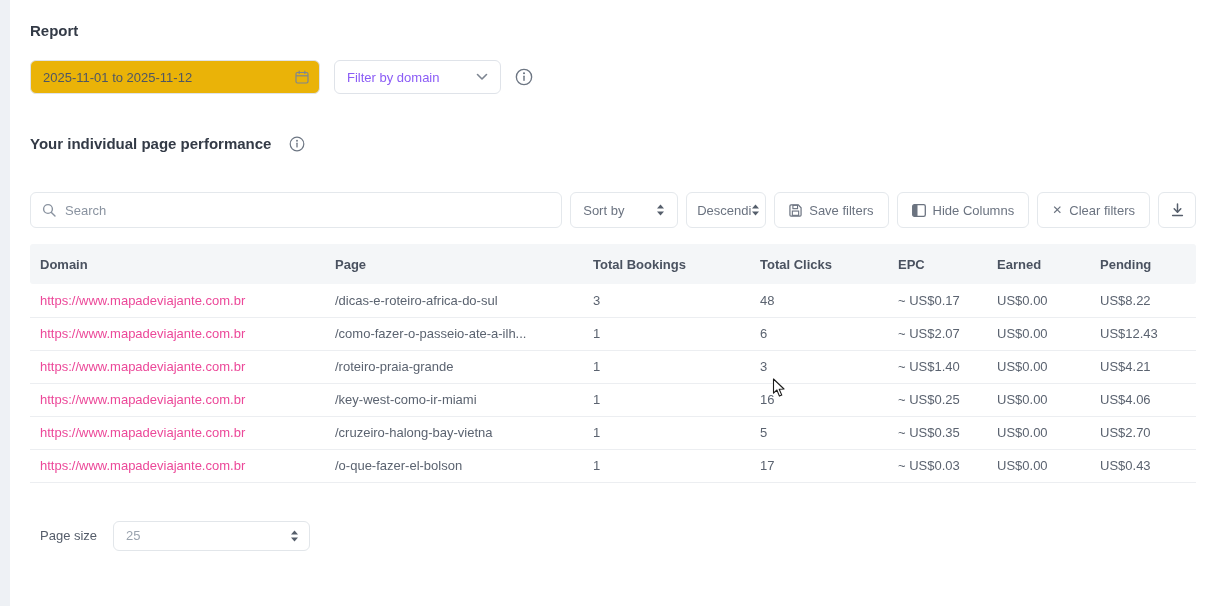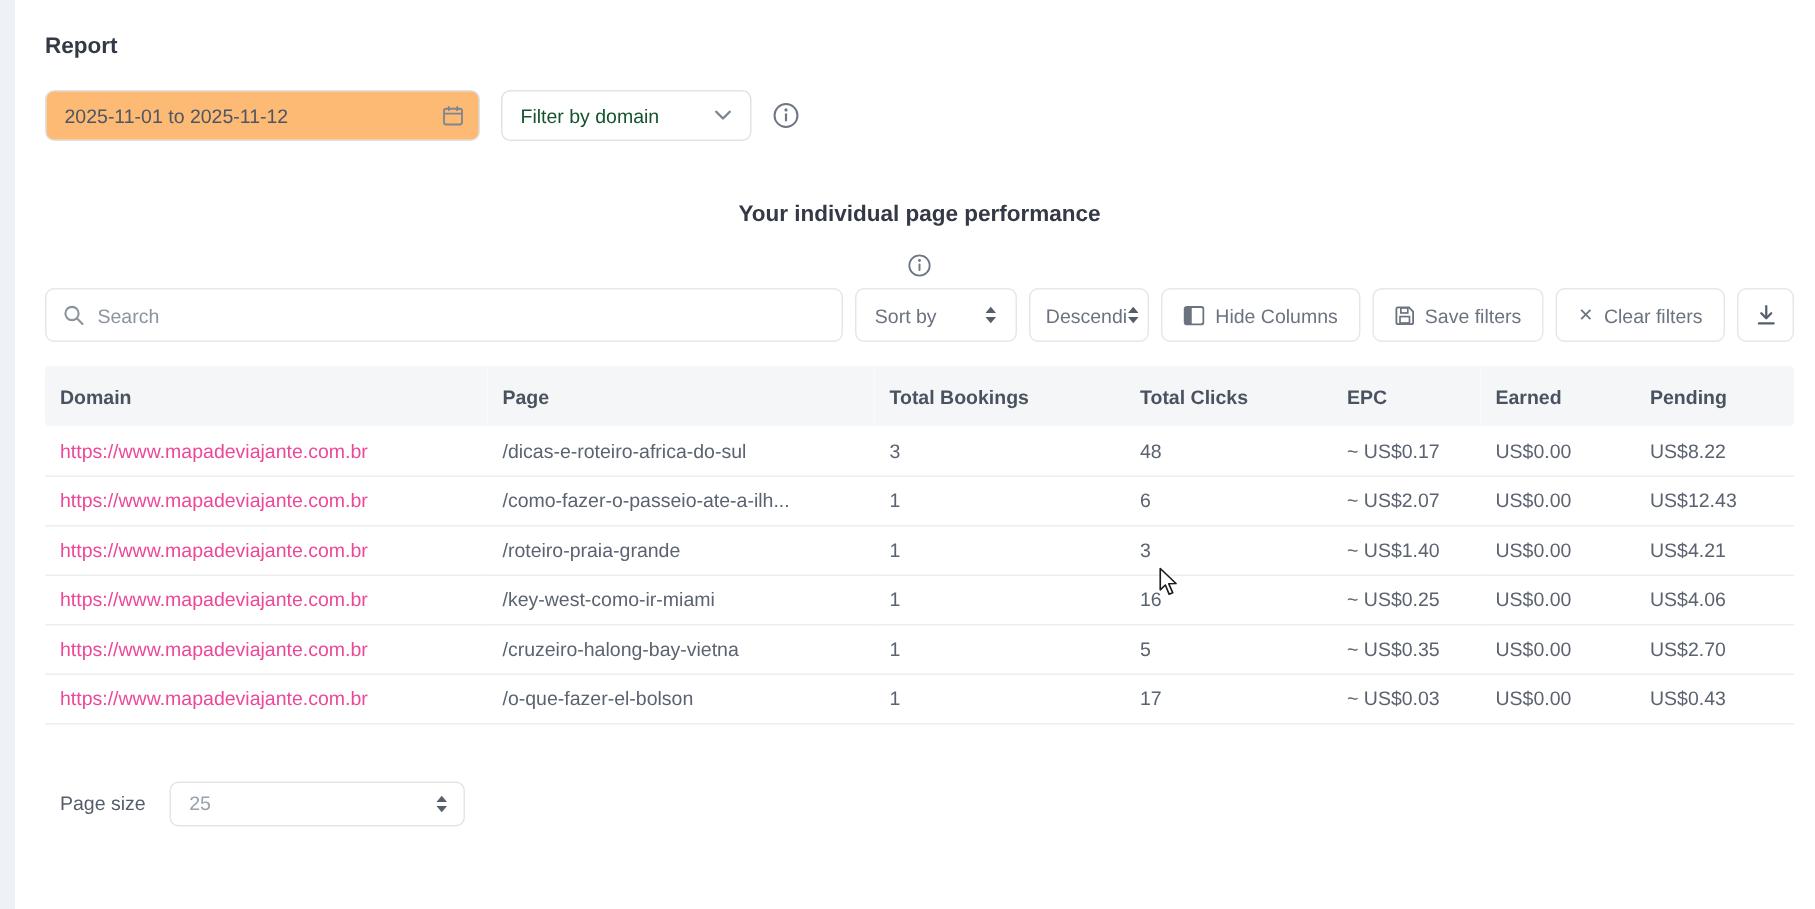--- a/index.html
+++ b/index.html
@@ -35,38 +35,37 @@
     margin-top: 20px;
     display: flex; align-items: center; gap: 14px;
     height: 34px;
   }
   .date-wrap { position: relative; width: 290px; height: 34px; }
   .date-input {
     width: 100%; height: 34px;
     border: 1px solid #dfe3e9; border-radius: 6px;
     padding: 0 34px 0 12px;
     font-family: inherit; font-size: 13px; color: #4e5665;
-    background: #fdba74; outline: none;
+    background: #eab308; outline: none;
   }
   .date-cal-icon { position: absolute; right: 11px; top: 10px; line-height: 0; }
   .domain-select {
     width: 167px; height: 34px;
     border: 1px solid #dfe3e9; border-radius: 6px;
     display: flex; align-items: center; justify-content: space-between;
     padding: 0 12px;
-    font-size: 13px; color: #14532d;
+    font-size: 13px; color: #8b5cf6;
     background: #fff; cursor: pointer;
   }
   .info-btn { line-height: 0; cursor: pointer; background: none; border: none; }
   
   .section-title-row {
     margin-top: 40px;
-    display: flex; align-items: center; gap: 18px;
+    display: flex; align-items: flex-end; gap: 18px;
     height: 18px;
-    flex-direction: column;
   }
   .section-title { font-size: 15px; font-weight: 700; color: #333a46; }
   
   .toolbar {
     margin-top: 40px;
     display: flex; align-items: center; gap: 8px;
     height: 36px;
   }
   .search-wrap { position: relative; flex: 1; height: 36px; }
   .search-input {
@@ -214,37 +213,37 @@
       <span style="line-height:0">
         <svg width="9" height="12" viewBox="0 0 9 12">
             <path d="M4.5 0.5 L8 4.6 H1 Z" fill="#555e6b"></path>
             <path d="M4.5 11.5 L1 7.4 H8 Z" fill="#555e6b"></path>
           </svg>
       </span>
     </div>
 
     <div class="tb-box tb-btn">
       <span style="line-height:0">
-        <svg width="14" height="13" viewBox="0 0 14 13">
-            <rect x="0.7" y="0.7" width="12.6" height="11.6" rx="1.6" fill="none" stroke="#6b7380" stroke-width="1.3"></rect>
-            <path d="M2 1 h3.5 v11 H2 a1.3 1.3 0 0 1 -1.3 -1.3 V2.3 A1.3 1.3 0 0 1 2 1 Z" fill="#6b7380"></path>
-          </svg>
-      </span>
-      <span>Hide Columns</span>
-    </div>
-
-    <div class="tb-box tb-btn">
-      <span style="line-height:0">
         <svg width="13" height="13" viewBox="0 0 14 14">
             <path d="M2.2 1 H10 L13 4 V11.8 A1.2 1.2 0 0 1 11.8 13 H2.2 A1.2 1.2 0 0 1 1 11.8 V2.2 A1.2 1.2 0 0 1 2.2 1 Z" fill="none" stroke="#6b7380" stroke-width="1.3"></path>
             <rect x="4.2" y="1.4" width="5" height="3.6" fill="none" stroke="#6b7380" stroke-width="1.2"></rect>
             <rect x="3.6" y="7.6" width="6.8" height="4.6" fill="none" stroke="#6b7380" stroke-width="1.2"></rect>
           </svg>
       </span>
       <span>Save filters</span>
+    </div>
+
+    <div class="tb-box tb-btn">
+      <span style="line-height:0">
+        <svg width="14" height="13" viewBox="0 0 14 13">
+            <rect x="0.7" y="0.7" width="12.6" height="11.6" rx="1.6" fill="none" stroke="#6b7380" stroke-width="1.3"></rect>
+            <path d="M2 1 h3.5 v11 H2 a1.3 1.3 0 0 1 -1.3 -1.3 V2.3 A1.3 1.3 0 0 1 2 1 Z" fill="#6b7380"></path>
+          </svg>
+      </span>
+      <span>Hide Columns</span>
     </div>
 
     <div class="tb-box tb-btn">
       <span class="x-glyph">✕</span>
       <span>Clear filters</span>
     </div>
 
     <div class="tb-box dl-btn">
       <span style="line-height:0">
         <svg width="13" height="14" viewBox="0 0 13 14">

